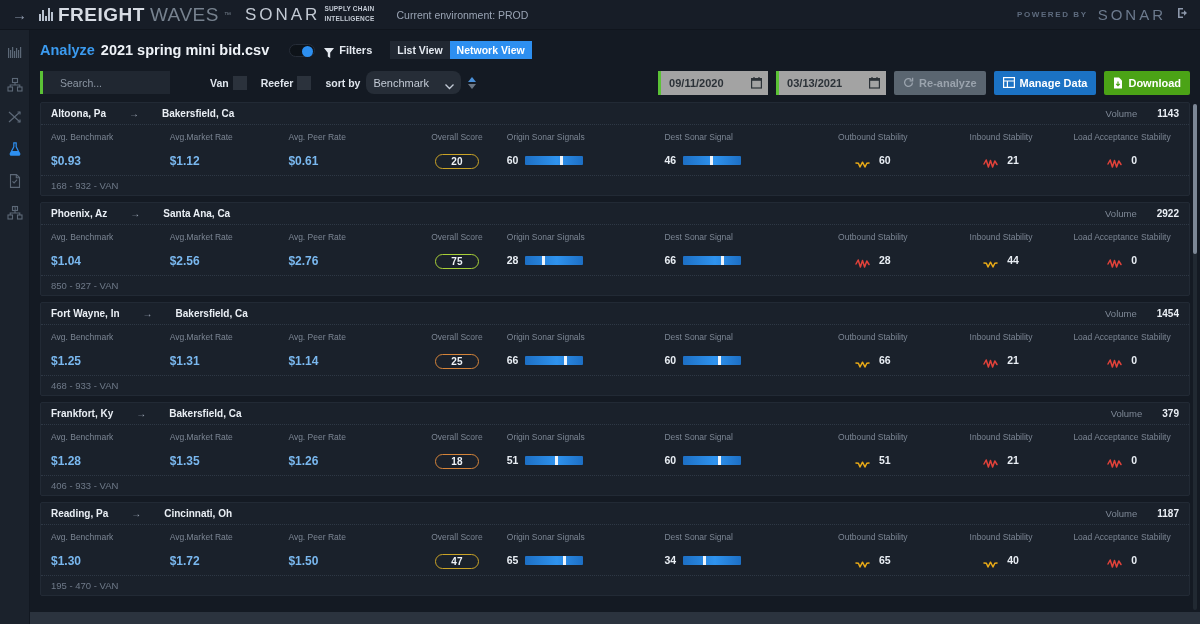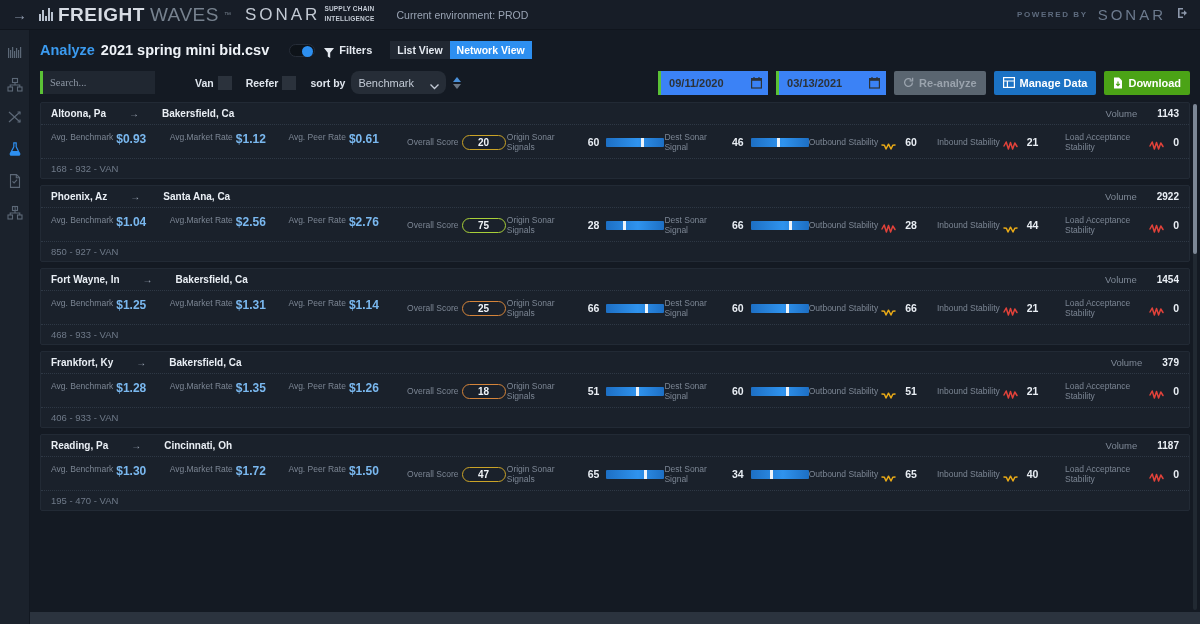--- a/index.html
+++ b/index.html
@@ -89,44 +89,44 @@
   .filters-label { color: #e3e8ef; font-size: 11px; font-weight: bold; }
   .viewtabs { display: flex; margin-left: 18px; }
   .vt {
     font-size: 10.5px; font-weight: bold; padding: 3px 7px;
     background: #212832; color: #e6ebf2;
   }
   .vt.active { background: #2d8ff0; color: #fff; }
 
   .tb-row2 { display: flex; align-items: center; margin-top: 9px; height: 23px; }
   .search {
-    width: 115px; height: 23px; background: #202731;
+    width: 130px; height: 23px; background: #202731;
     border: none; border-left: 3px solid #5bc236;
-    color: #b8c1cd; font-size: 10.5px; padding: 0 7px;
-    font-family: Liberation Serif, serif;
+    color: #b8c1cd; font-size: 10.5px; padding: 0 17px;
+    font-family: Liberation Sans, sans-serif;
   }
   .search::placeholder { color: #8d97a4; }
   .chk-group { display: flex; align-items: center; gap: 4px; margin-left: 40px; }
   .chk-label { color: #dfe5ed; font-size: 10.5px; font-weight: bold; }
   .chkbox { width: 14px; height: 14px; background: #2b323c; }
   .sortby { color: #dfe5ed; font-size: 10.5px; font-weight: bold; margin-left: 14px; }
   .select {
     width: 95px; height: 23px; background: #262d37; color: #c3cbd6;
     font-size: 11px; margin-left: 6px; padding: 0 7px;
     display: flex; align-items: center; justify-content: space-between; border-radius: 8px;
   }
   .caret { width: 9px; height: 6px; }
   .spin { margin-left: 7px; display: flex; flex-direction: column; gap: 2px; align-items: center; }
   .spin .up, .spin .dn { width: 0; height: 0; border-left: 4px solid transparent; border-right: 4px solid transparent; }
   .spin .up { border-bottom: 5px solid #4a90d9; }
   .spin .dn { border-top: 5px solid #6b7684; }
 
   .tb-right2 { margin-left: auto; display: flex; align-items: center; gap: 8px; }
   .dateinput {
-    width: 110px; height: 24px; background: #3b82f6;
+    width: 110px; height: 24px; background: #a3a3a3;
     border-left: 3px solid #5bc236;
     display: flex; align-items: center; justify-content: space-between;
     padding: 0 6px 0 8px;
     color: #2c3238; font-size: 11px; font-weight: bold;
   }
   .cal { width: 11px; height: 12px; }
   .btn {
     height: 24px; display: flex; align-items: center; gap: 5px;
     padding: 0 9px; font-size: 11px; font-weight: bold; border-radius: 2px;
   }
@@ -149,21 +149,21 @@
     padding: 0 10px; border-bottom: 1px dotted #2e3845;
   }
   .lane { display: flex; align-items: center; gap: 23px; }
   .lane-city { color: #eaeff5; font-size: 10px; font-weight: bold; }
   .lane-arrow { color: #98a2b0; font-size: 10px; }
   .vol { margin-left: auto; display: flex; gap: 20px; align-items: baseline; }
   .vol-lbl { color: #7f8997; font-size: 9.5px; }
   .vol-val { color: #eaeff5; font-size: 10px; font-weight: bold; }
 
   .card-body { display: flex; padding: 7px 10px 6px 10px; }
-  .metric { display: flex; flex-direction: row; gap: 3px; }
+  .metric { display: flex; flex-direction: column; gap: 12px; }
   .m-lbl { color: #7c8694; font-size: 8.5px; }
   .m-val { color: #7ab8ef; font-size: 12px; font-weight: bold; }
   .m-rate { width: 125px; }
   .m-score { width: 105px; align-items: center; }
   .m-signal { width: 166px; }
   .m-stab { width: 135px; align-items: center; }
   .m-stab.last { width: 120px; }
 
   .score-pill {
     width: 44px; height: 15px; border-radius: 9px;

